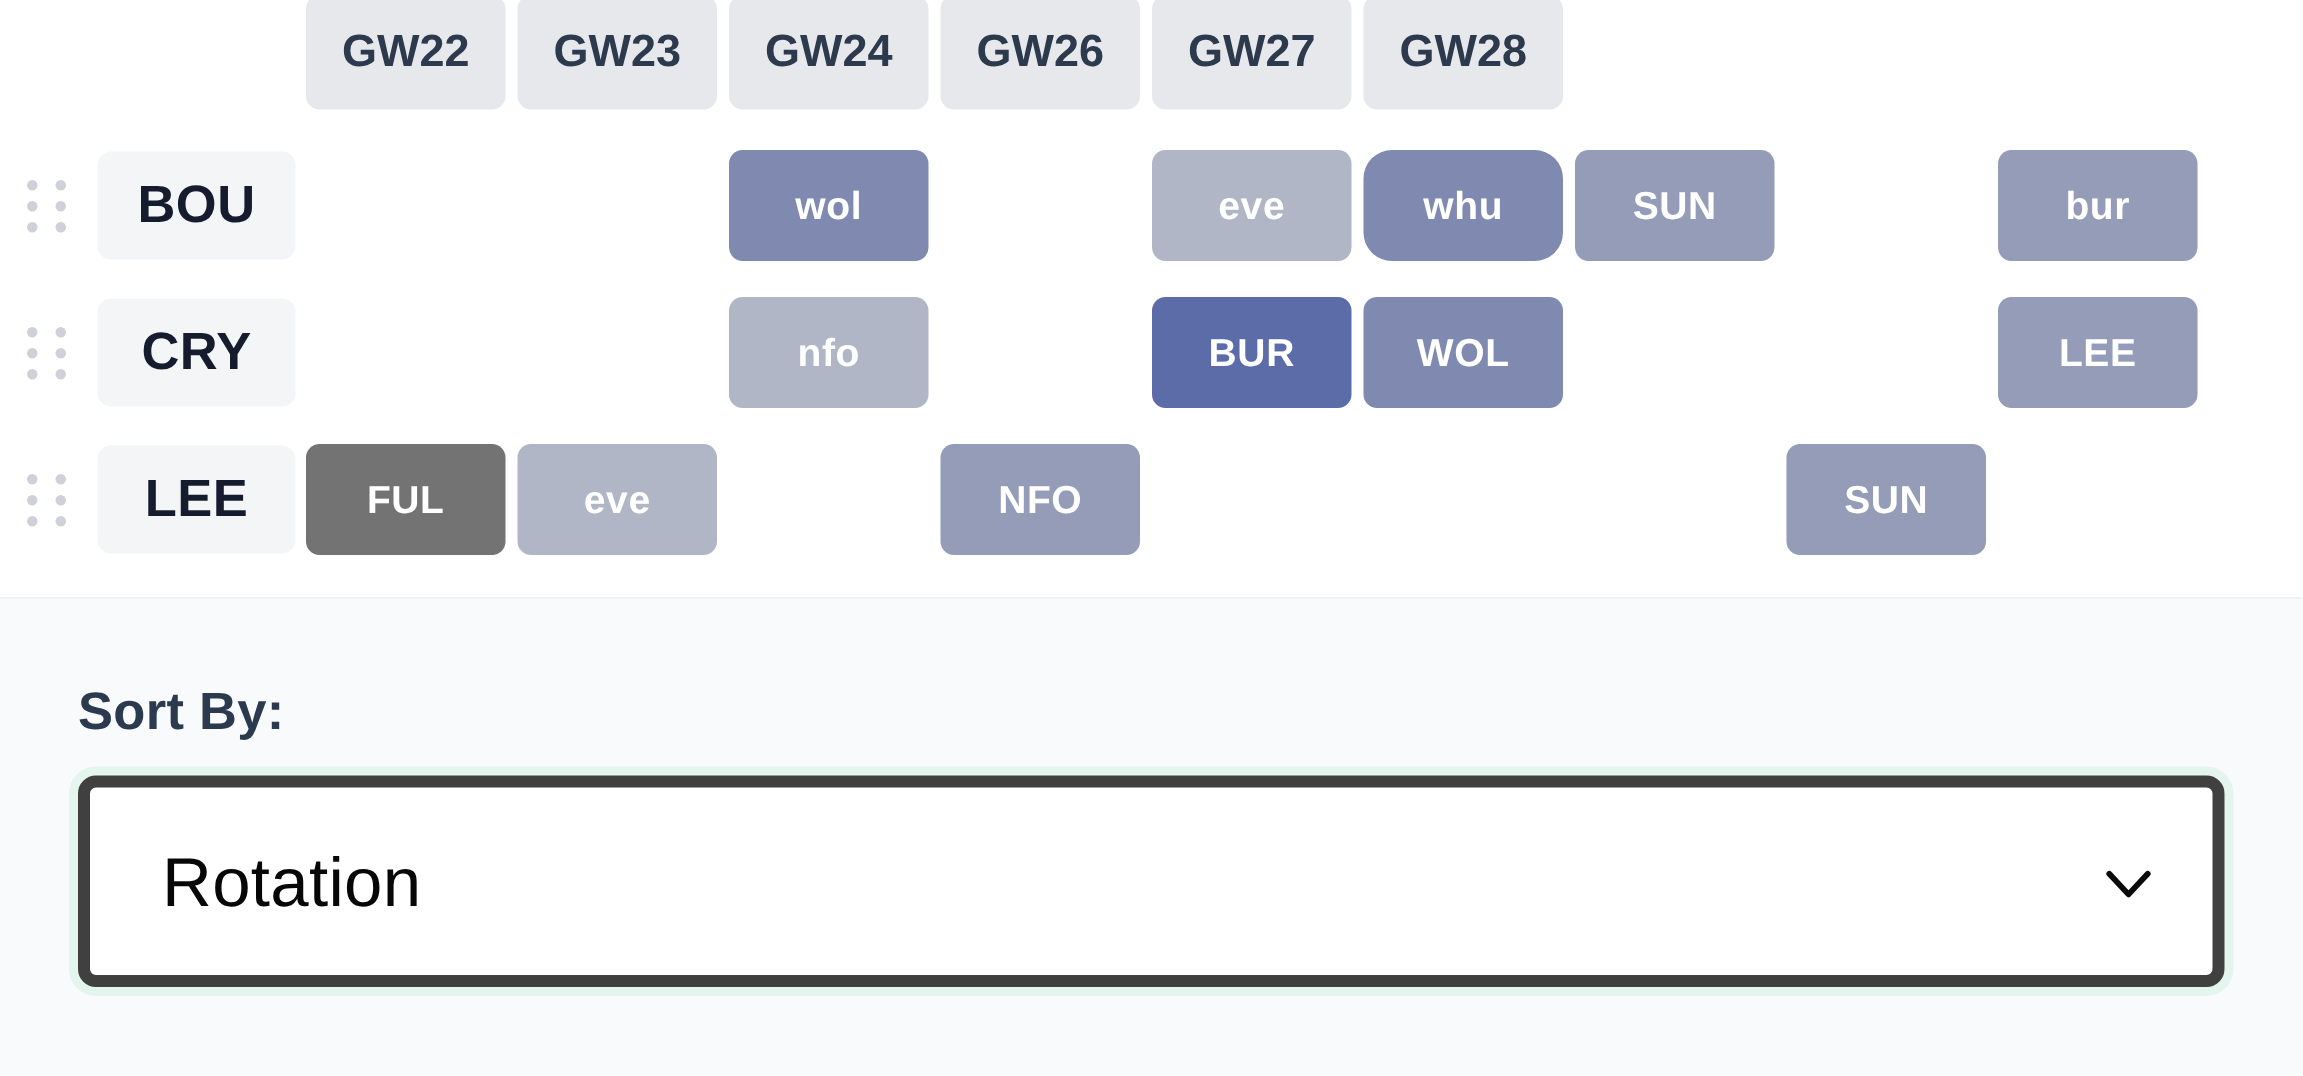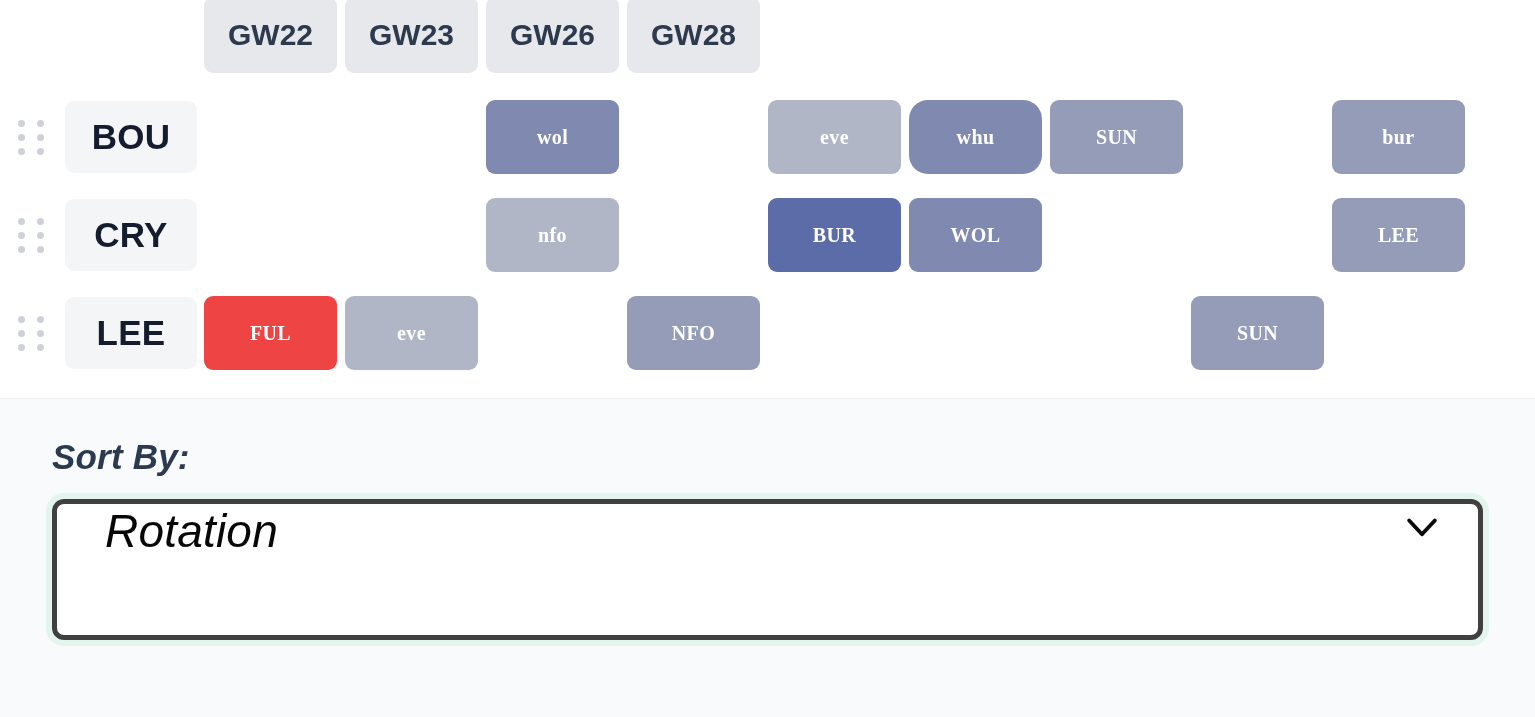--- a/index.html
+++ b/index.html
@@ -71,53 +71,51 @@
     display: flex; align-items: center; justify-content: center;
     font-size: 30px; font-weight: 600; color: #2d3a4e;
   }
   .row-header .gw-cell { align-items: flex-start; height: 100%; }
   .row-header .gw-pill { margin-top: -3px; }
 
   .fx-pill {
     width: 133px; height: 74px;
     border-radius: 9px;
     display: flex; align-items: center; justify-content: center;
-    font-size: 20px; font-weight: 700; color: #ffffff;
+    font-size: 26px; font-weight: 700; color: #ffffff;
     letter-spacing: .4px;
-    font-family: Liberation Serif, serif;
   }
   .fx-empty { width: 133px; height: 74px; }
 
   
   .sort-panel {
     position: absolute; left: 0; top: 398px;
     width: 1535px; height: 319px;
     background: #f8fafb;
     border-top: 1px solid #eceff2;
-    padding: 38px 52px 0 52px;
-    font-style: italic;
+    padding: 56px 52px 0 52px;
   }
   .sort-label {
     font-size: 35px; font-weight: 700; color: #2c3a4f;
     letter-spacing: .2px;
     margin-bottom: 22px;
   }
   .select-shell {
     position: relative;
     width: 1431px; height: 141px;
     border-radius: 12px;
     box-shadow: 0 0 0 6px #e3f5ec;
   }
   .select-box {
     position: absolute; inset: 0;
     width: 100%; height: 100%;
     background: #ffffff;
-    border: 5px solid #404040;
+    border: 8px solid #404040;
     border-radius: 12px;
-    display: flex; align-items: flex-start;
+    display: flex; align-items: center;
     padding: 0 34px 0 48px;
   }
   .select-value {
     flex: 1;
     font-size: 46px; color: #070707; font-weight: 400;
     letter-spacing: .2px;
   }
   .chev { width: 44px; height: 44px; display:block; }
 </style>
 </head>
@@ -130,21 +128,27 @@
     <div class="grid-row row-header">
       <div class="drag-handle"></div>
       <div class="team-cell"></div>
       <div class="gw-cell">
         <div class="gw-pill">GW22</div>
       </div>
       <div class="gw-cell">
         <div class="gw-pill">GW23</div>
       </div>
       <div class="gw-cell">
+        <div class="gw-pill">GW24</div>
+      </div>
+      <div class="gw-cell">
         <div class="gw-pill">GW26</div>
+      </div>
+      <div class="gw-cell">
+        <div class="gw-pill">GW27</div>
       </div>
       <div class="gw-cell">
         <div class="gw-pill">GW28</div>
       </div>
     </div>
 
     <div id="team-rows">
         <div class="grid-row row-team">
           <div class="drag-handle">
             <div class="dots">
@@ -237,21 +241,21 @@
               <i></i>
               <i></i>
               <i></i>
               <i></i>
             </div>
           </div>
           <div class="team-cell">
             <div class="team-pill">LEE</div>
           </div>
           <div class="gw-cell">
-            <div class="fx-pill" style="background: #ef4444;">FUL</div>
+            <div class="fx-pill" style="background: #737373;">FUL</div>
           </div>
           <div class="gw-cell">
             <div class="fx-pill" style="background: rgb(176, 182, 198);">eve</div>
           </div>
           <div class="gw-cell">
             <div class="fx-empty"></div>
           </div>
           <div class="gw-cell">
             <div class="fx-pill" style="background: rgb(148, 156, 184);">NFO</div>
           </div>

